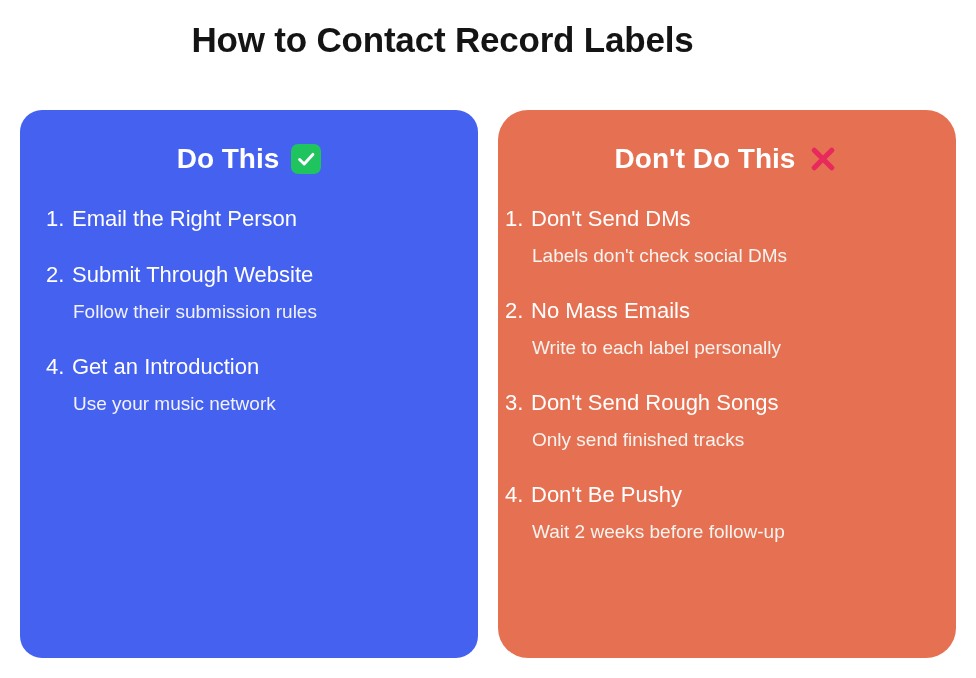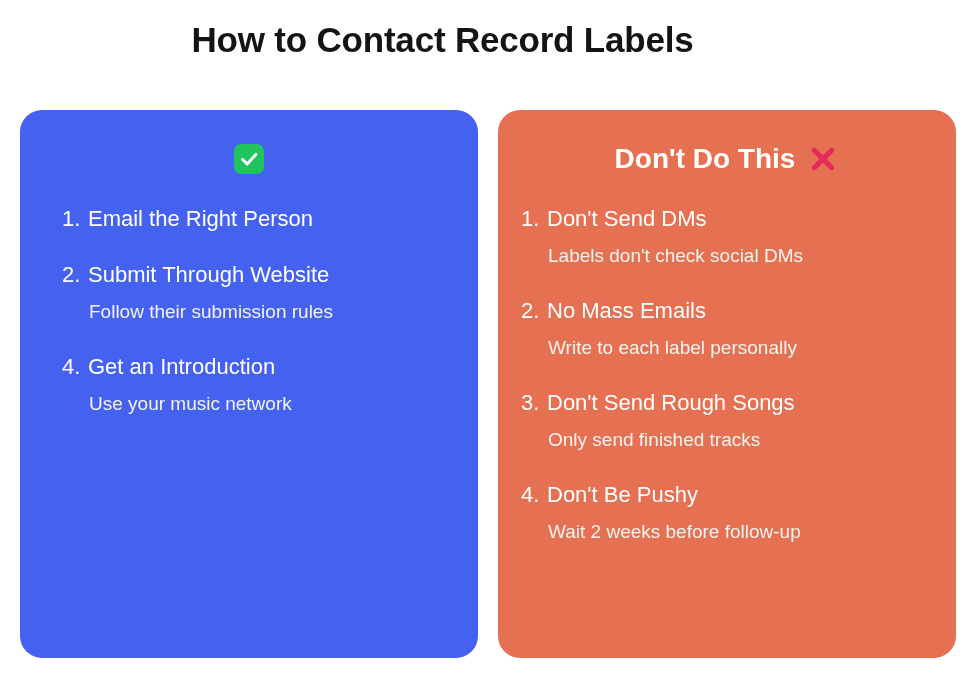--- a/index.html
+++ b/index.html
@@ -44,20 +44,21 @@
     border-radius: 22px;
     box-sizing: border-box;
     padding: 0;
     position: relative;
   }
   .card-do {
     background: #4561ef;
   }
   .card-dont {
     background: #e57152;
+    border-radius: 30px;
   }
 
   .card-header {
     display: flex;
     align-items: center;
     justify-content: center;
     gap: 12px;
     height: 46px;
     margin-top: 26px;
   }
@@ -84,21 +85,21 @@
     width: 32px;
     height: 32px;
     display: inline-flex;
     align-items: center;
     justify-content: center;
     flex: 0 0 auto;
   }
   .badge-cross svg { display: block; }
 
   .item-list {
-    margin: 16px;
+    margin: 0;
     padding: 0;
     list-style: none;
     margin-top: 22px;
   }
   .card-do .item-list { padding-left: 26px; }
   .card-dont .item-list { padding-left: 7px; }
 
   .list-item {
     margin-bottom: 26px;
   }
@@ -129,20 +130,21 @@
 </style>
 </head>
 <body>
 
 <div class="page-title">How to Contact Record Labels</div>
 
 <div class="cards">
 
   <div class="card card-do">
     <div class="card-header">
+      <span class="card-header-text">Do This</span>
       <span class="badge-check">
         <svg width="22" height="22" viewBox="0 0 24 24" aria-hidden="true">
           <path d="M5 12.5 L10 17.5 L19.5 7" fill="none" stroke="#ffffff" stroke-width="3.2" stroke-linecap="round" stroke-linejoin="round"></path>
         </svg>
       </span>
     </div>
     <ul class="item-list">
       <li class="list-item">
         <div class="item-title">
           <span class="item-num">1. </span><span>Email the Right Person</span>

